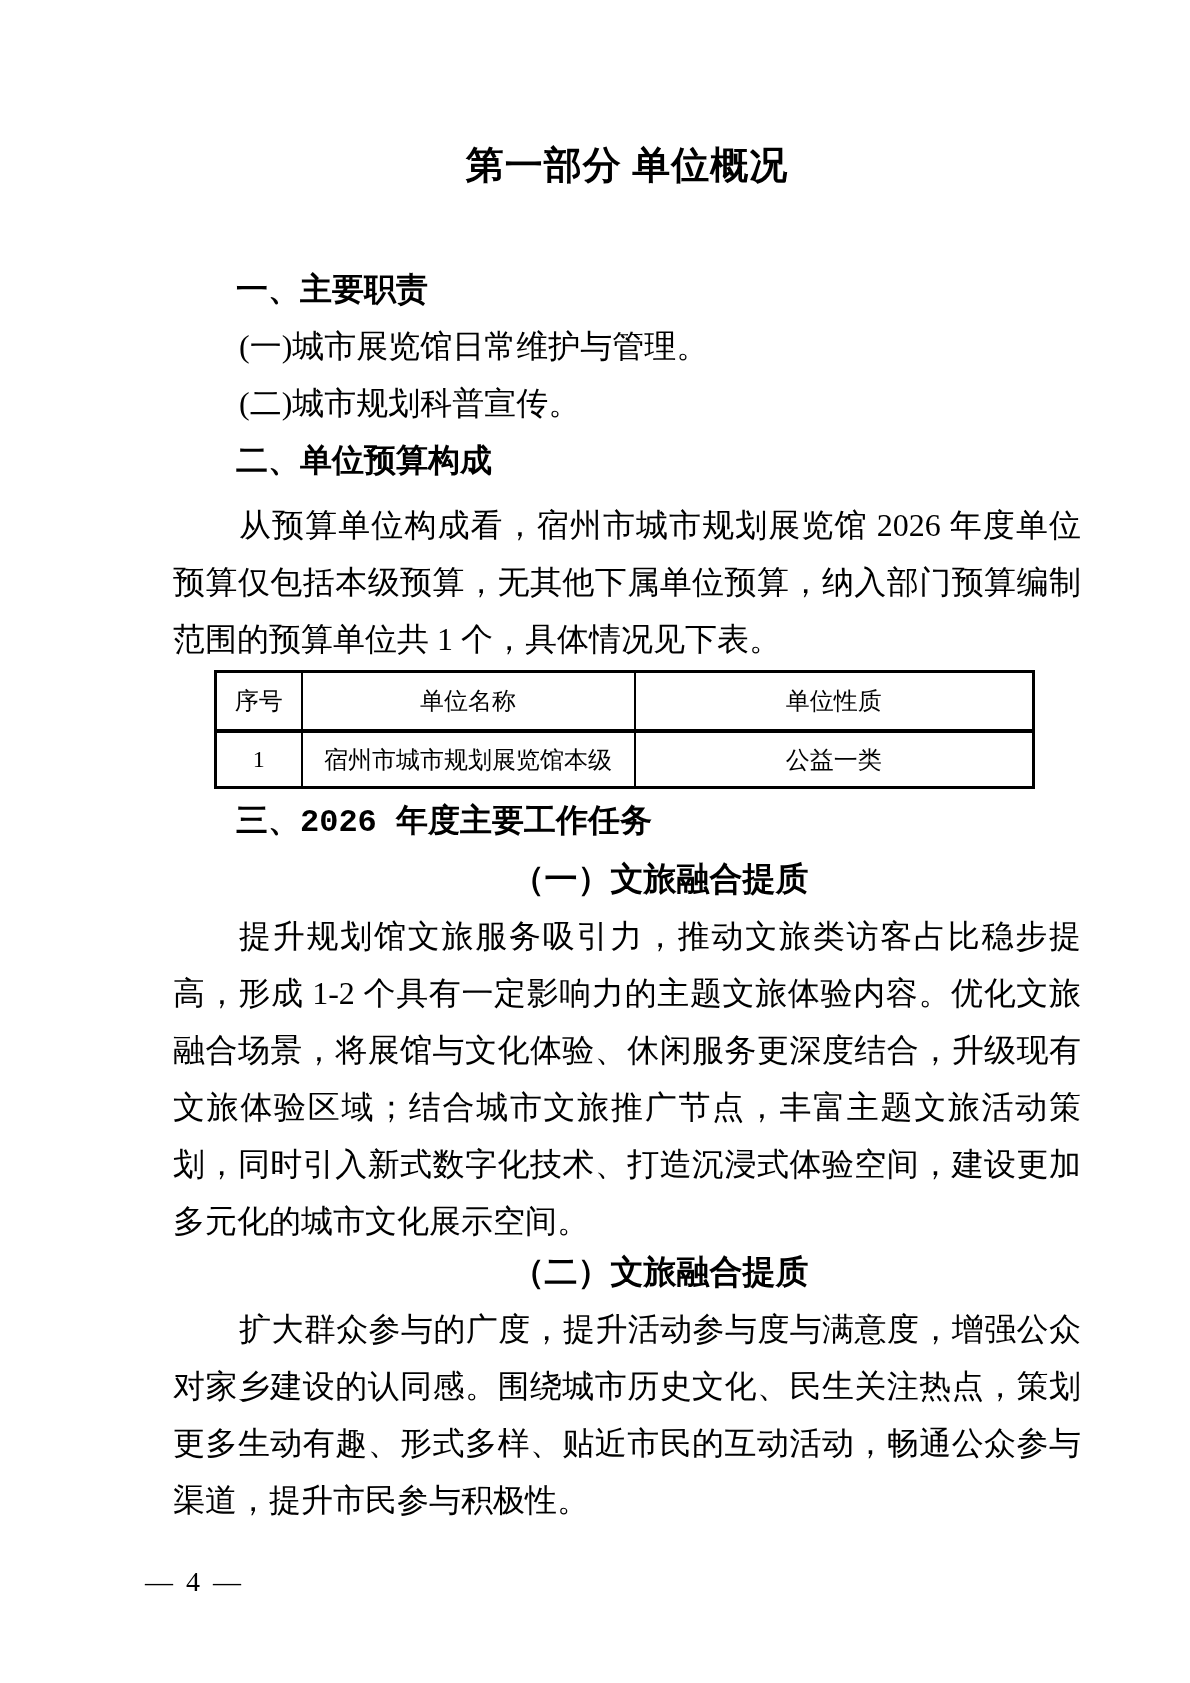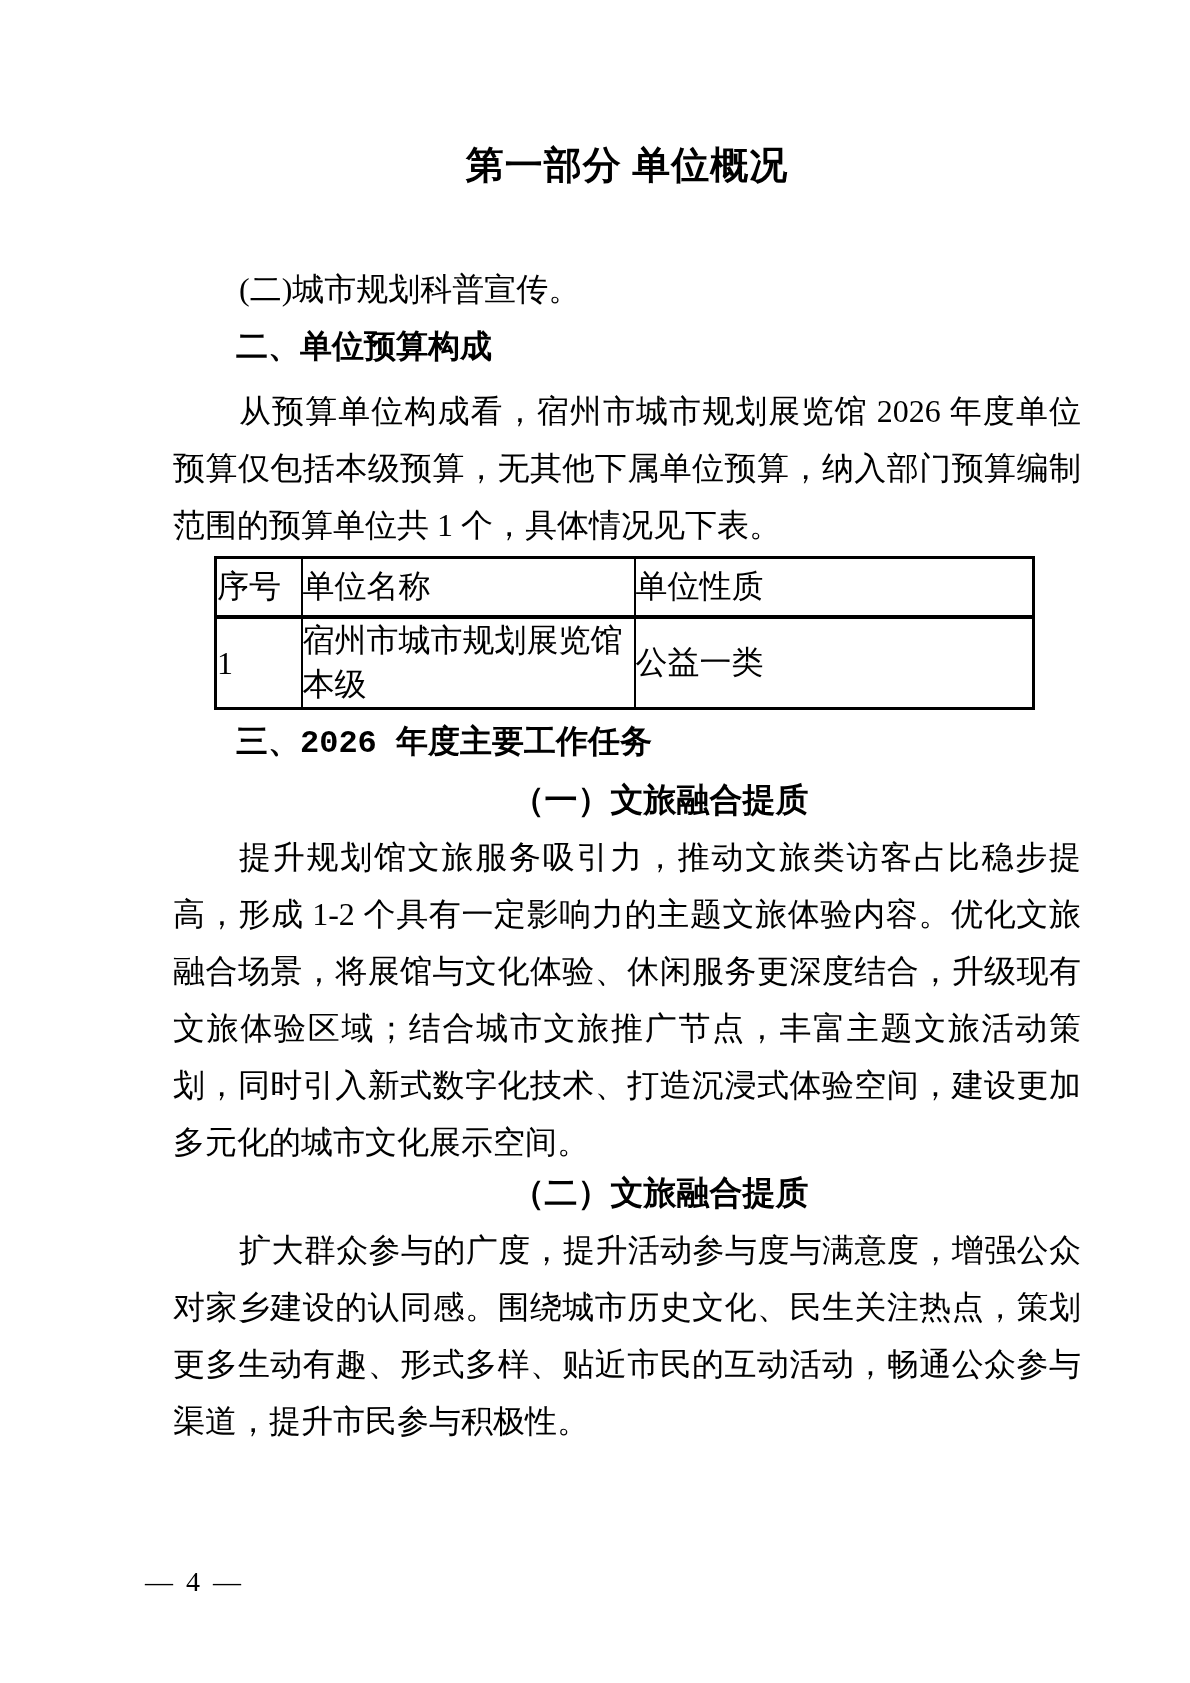--- a/index.html
+++ b/index.html
@@ -63,22 +63,22 @@
     margin-top:2px;
     border:3px solid #000;
   }
   table.units col.c1{width:86px;}
   table.units col.c2{width:333px;}
   table.units col.c3{width:399px;}
   table.units th, table.units td{
     border:2px solid #000;
     font-family:"Liberation Serif", serif;
     font-weight:normal;
-    font-size:32px;
-    text-align:left;
+    font-size:24px;
+    text-align:center;
     vertical-align:middle;
     padding:0;
   }
   table.units th{height:56px;border-bottom:4px solid #000;}
   table.units td{height:53px;}
   .page-footer{
     position:absolute;
     left:145px;top:1566px;
     font-family:"Liberation Serif", serif;
     font-size:28px;
@@ -88,20 +88,22 @@
   }
 </style>
 </head>
 <body>
 
 <div class="page">
   <div class="content">
 
     <h1 class="doc-title">第一部分 单位概况</h1>
 
+    <h2 class="h-major">一、主要职责</h2>
+    <p class="body-text">(一)城市展览馆日常维护与管理。</p>
     <p class="body-text">(二)城市规划科普宣传。</p>
 
     <h2 class="h-major">二、单位预算构成</h2>
     <p class="body-text para1">从预算单位构成看，宿州市城市规划展览馆 2026 年度单位预算仅包括本级预算，无其他下属单位预算，纳入部门预算编制范围的预算单位共 1 个，具体情况见下表。</p>
 
     <table class="units">
       <colgroup>
           <col class="c1">
           <col class="c2">
           <col class="c3">

